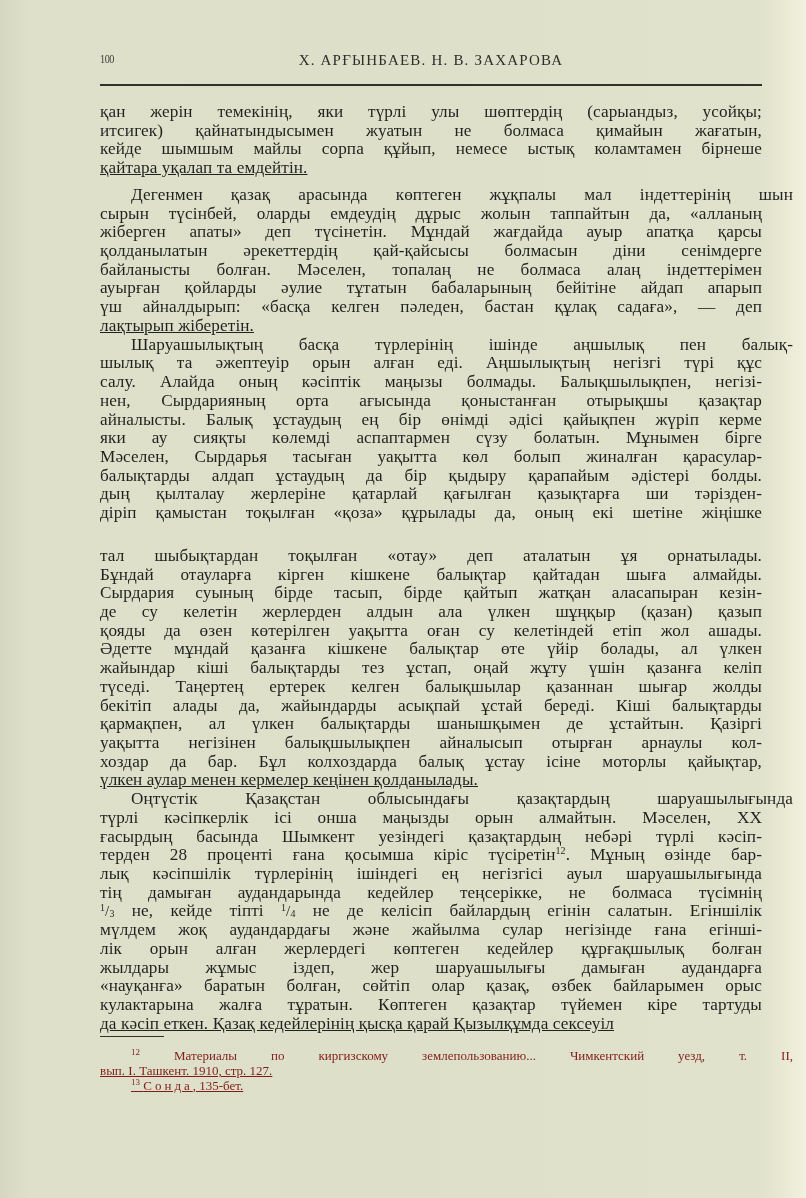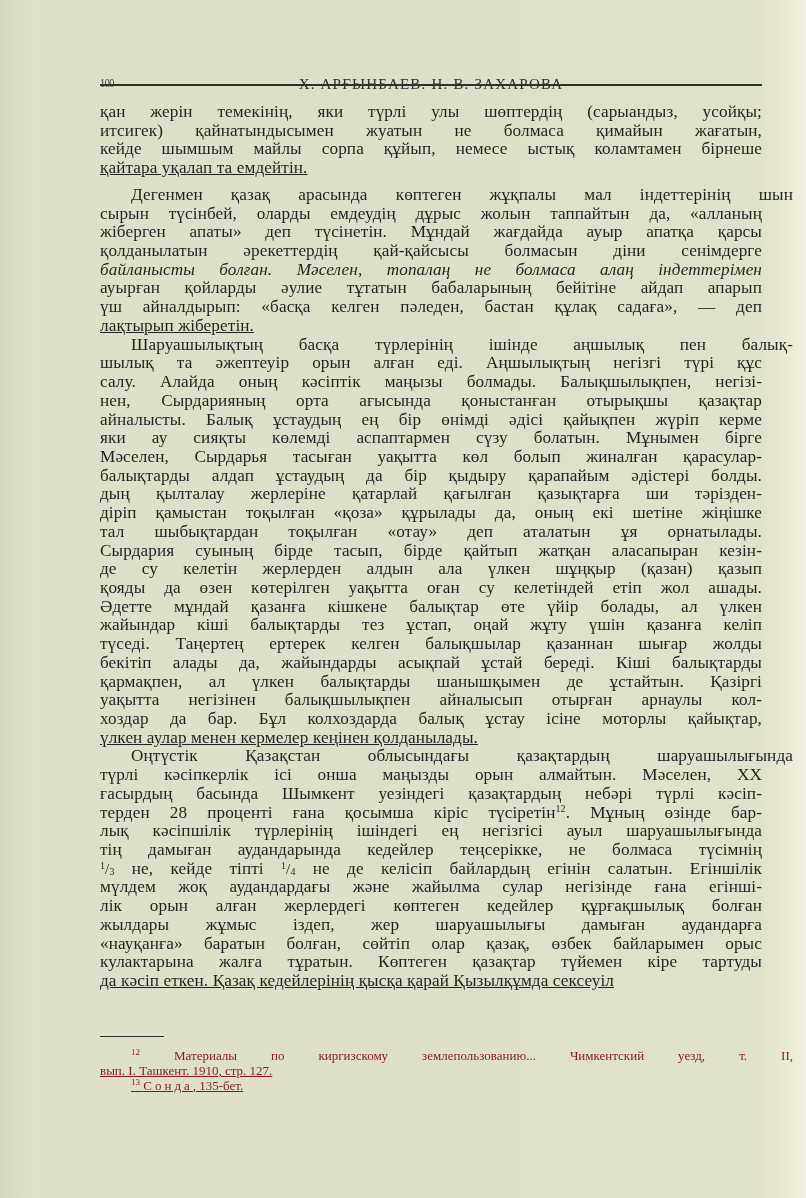--- a/index.html
+++ b/index.html
@@ -8,21 +8,21 @@
     background: #dcdcc4;
     background: linear-gradient(90deg, #d6d7c0 0px, #dfe0c9 30px, #dedfc8 400px, #e1e2cb 760px, #ebebd6 790px, #f2f1e0 806px);
     position: relative;
     font-family: "Liberation Serif", "DejaVu Serif", serif;
     color: #1f2220;
   }
   .page {
     position: absolute; left: 100px; top: 0; width: 662px; height: 1198px;
   }
   .running-head {
-    position: absolute; top: 76px; left: 0; width: 662px; height: 20px;
+    position: absolute; top: 52px; left: 0; width: 662px; height: 20px;
   }
   .page-number {
     position: absolute; left: 0; top: 0;
     font-size: 12px; letter-spacing: -0.5px; color: #3a3d3a;
     transform: scaleX(0.85); transform-origin: left;
   }
   .running-title {
     position: absolute; left: 0; width: 662px; top: 0; text-align: center;
     font-size: 15px; letter-spacing: 1.2px; color: #2c2f2c;
   }
@@ -74,37 +74,38 @@
         <span class="line" style="display: block; width: 662px; text-align-last: justify;">қан жерін темекінің, яки түрлі улы шөптердің (сарыандыз, усойқы;</span>
         <span class="line" style="display: block; width: 662px; text-align-last: justify;">итсигек) қайнатындысымен жуатын не болмаса қимайын жағатын,</span>
         <span class="line" style="display: block; width: 662px; text-align-last: justify; font-family: Liberation Serif, serif;">кейде шымшым майлы сорпа құйып, немесе ыстық коламтамен бірнеше</span>
         <span class="line last" style="display: block; width: auto; text-align-last: left;">қайтара уқалап та емдейтін.</span>
       </div>
       <div>
         <span class="line indent" style="display: block; width: 662px; text-align-last: justify; margin-top: 8px;">Дегенмен қазақ арасында көптеген жұқпалы мал індеттерінің шын</span>
         <span class="line" style="display: block; width: 662px; text-align-last: justify;">сырын түсінбей, оларды емдеудің дұрыс жолын таппайтын да, «алланың</span>
         <span class="line" style="display: block; width: 662px; text-align-last: justify;">жіберген апаты» деп түсінетін. Мұндай жағдайда ауыр апатқа қарсы</span>
         <span class="line" style="display: block; width: 662px; text-align-last: justify;">қолданылатын әрекеттердің қай-қайсысы болмасын діни сенімдерге</span>
-        <span class="line" style="display: block; width: 662px; text-align-last: justify; font-style: italic;">байланысты болған. Мәселен, топалаң не болмаса алаң індеттерімен</span>
+        <span class="line" style="display: block; width: 662px; text-align-last: justify;">байланысты болған. Мәселен, топалаң не болмаса алаң індеттерімен</span>
         <span class="line" style="display: block; width: 662px; text-align-last: justify;">ауырған қойларды әулие тұтатын бабаларының бейітіне айдап апарып</span>
         <span class="line" style="display: block; width: 662px; text-align-last: justify;">үш айналдырып: «басқа келген пәледен, бастан құлақ садаға», — деп</span>
         <span class="line last" style="display: block; width: auto; text-align-last: left;">лақтырып жіберетін.</span>
       </div>
       <div>
         <span class="line indent" style="display: block; width: 662px; text-align-last: justify;">Шаруашылықтың басқа түрлерінің ішінде аңшылық пен балық-</span>
         <span class="line" style="display: block; width: 662px; text-align-last: justify;">шылық та әжептеуір орын алған еді. Аңшылықтың негізгі түрі құс</span>
         <span class="line" style="display: block; width: 662px; text-align-last: justify;">салу. Алайда оның кәсіптік маңызы болмады. Балықшылықпен, негізі-</span>
         <span class="line" style="display: block; width: 662px; text-align-last: justify;">нен, Сырдарияның орта ағысында қоныстанған отырықшы қазақтар</span>
         <span class="line" style="display: block; width: 662px; text-align-last: justify;">айналысты. Балық ұстаудың ең бір өнімді әдісі қайықпен жүріп керме</span>
         <span class="line" style="display: block; width: 662px; text-align-last: justify;">яки ау сияқты көлемді аспаптармен сүзу болатын. Мұнымен бірге</span>
         <span class="line" style="display: block; width: 662px; text-align-last: justify;">Мәселен, Сырдарья тасыған уақытта көл болып жиналған қарасулар-</span>
         <span class="line" style="display: block; width: 662px; text-align-last: justify;">балықтарды алдап ұстаудың да бір қыдыру қарапайым әдістері болды.</span>
         <span class="line" style="display: block; width: 662px; text-align-last: justify;">дың қылталау жерлеріне қатарлай қағылған қазықтарға ши тәрізден-</span>
         <span class="line" style="display: block; width: 662px; text-align-last: justify;">діріп қамыстан тоқылған «қоза» құрылады да, оның екі шетіне жіңішке</span>
-        <span class="line" style="display: block; width: 662px; text-align-last: justify;">тал шыбықтардан тоқылған «отау» деп аталатын ұя орнатылады.</span>
+        <span class="line" style="display: block; width: 662px; text-align-last: justify; margin-top: 24px;">тал шыбықтардан тоқылған «отау» деп аталатын ұя орнатылады.</span>
+        <span class="line" style="display: block; width: 662px; text-align-last: justify;">Бұндай отауларға кірген кішкене балықтар қайтадан шыға алмайды.</span>
         <span class="line" style="display: block; width: 662px; text-align-last: justify;">Сырдария суының бірде тасып, бірде қайтып жатқан аласапыран кезін-</span>
         <span class="line" style="display: block; width: 662px; text-align-last: justify;">де су келетін жерлерден алдын ала үлкен шұңқыр (қазан) қазып</span>
         <span class="line" style="display: block; width: 662px; text-align-last: justify;">қояды да өзен көтерілген уақытта оған су келетіндей етіп жол ашады.</span>
         <span class="line" style="display: block; width: 662px; text-align-last: justify;">Әдетте мұндай қазанға кішкене балықтар өте үйір болады, ал үлкен</span>
         <span class="line" style="display: block; width: 662px; text-align-last: justify;">жайындар кіші балықтарды тез ұстап, оңай жұту үшін қазанға келіп</span>
         <span class="line" style="display: block; width: 662px; text-align-last: justify;">түседі. Таңертең ертерек келген балықшылар қазаннан шығар жолды</span>
         <span class="line" style="display: block; width: 662px; text-align-last: justify;">бекітіп алады да, жайындарды асықпай ұстай береді. Кіші балықтарды</span>
         <span class="line" style="display: block; width: 662px; text-align-last: justify;">қармақпен, ал үлкен балықтарды шанышқымен де ұстайтын. Қазіргі</span>
         <span class="line" style="display: block; width: 662px; text-align-last: justify;">уақытта негізінен балықшылықпен айналысып отырған арнаулы кол-</span>
         <span class="line" style="display: block; width: 662px; text-align-last: justify;">хоздар да бар. Бұл колхоздарда балық ұстау ісіне моторлы қайықтар,</span>

